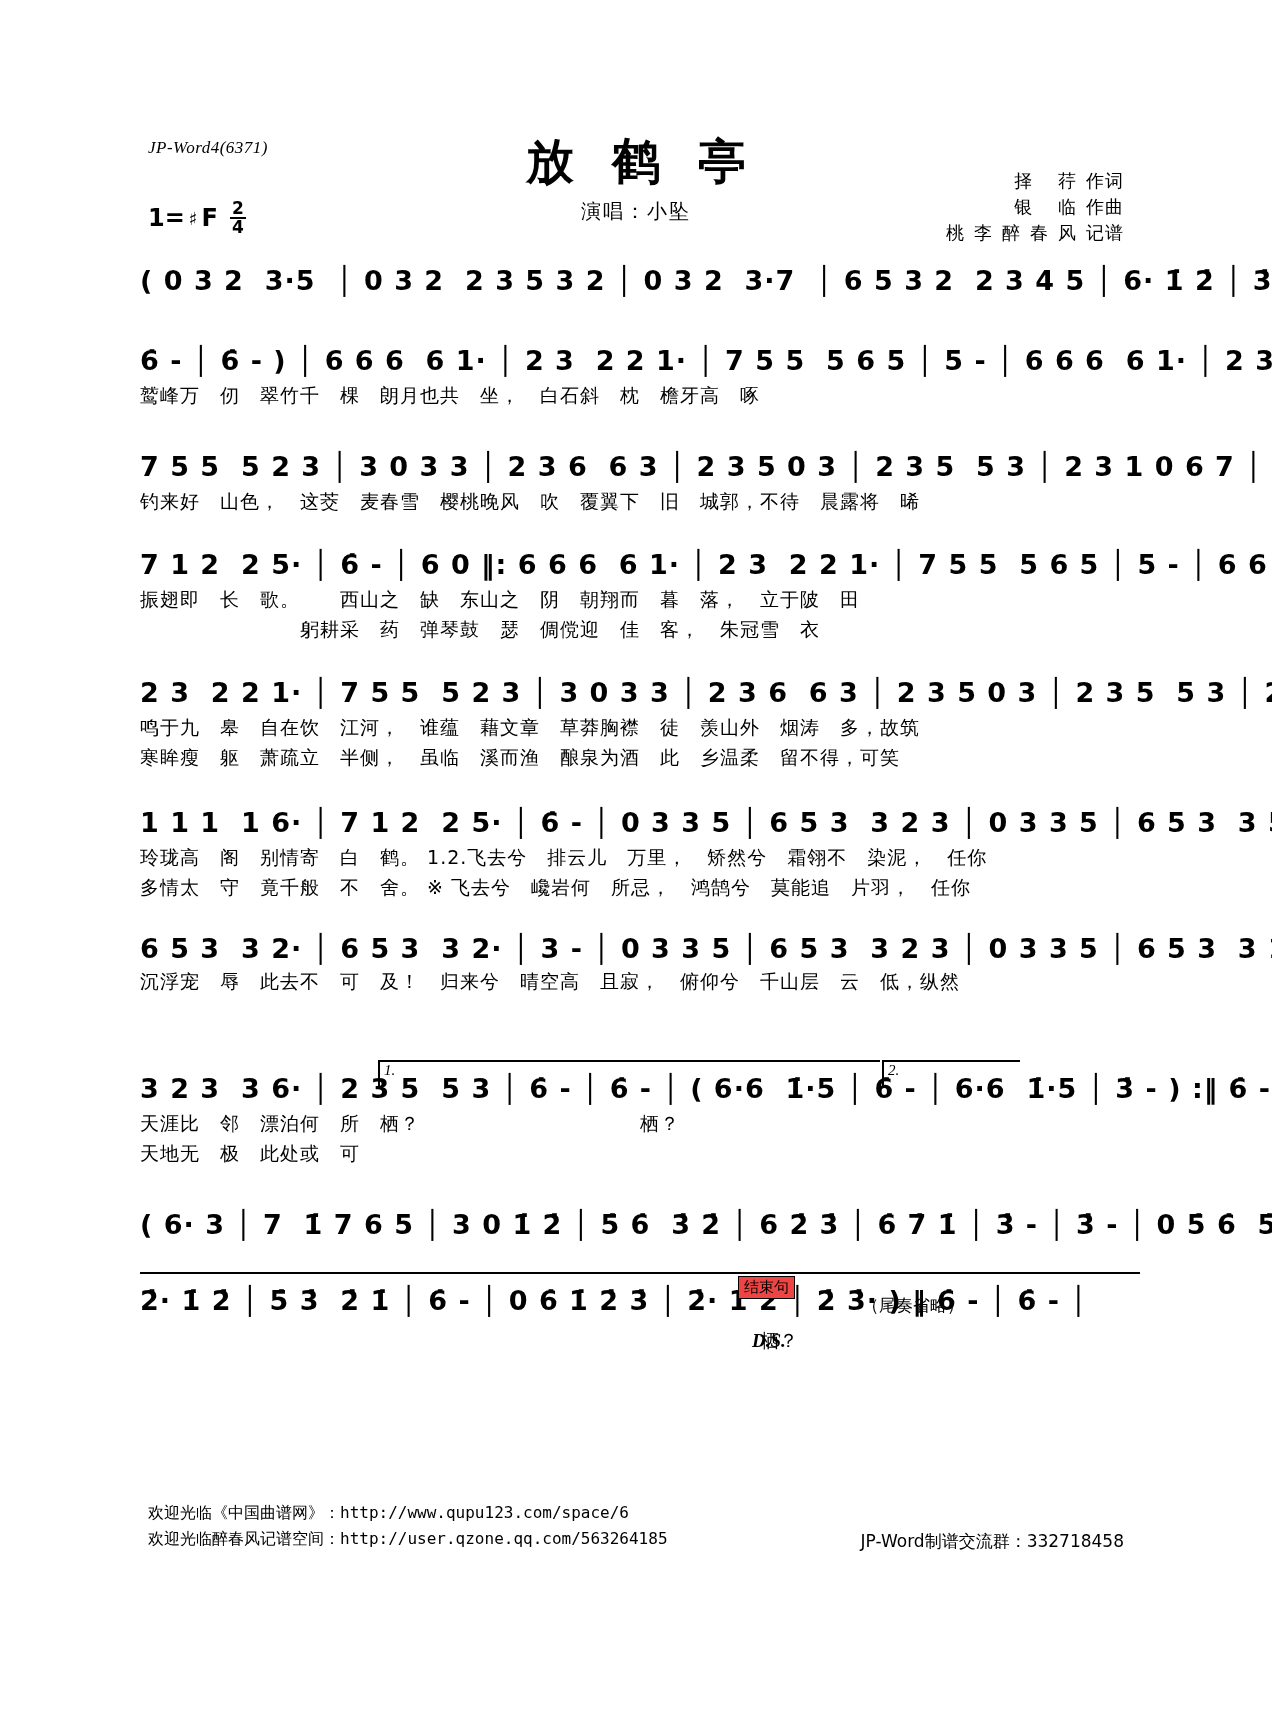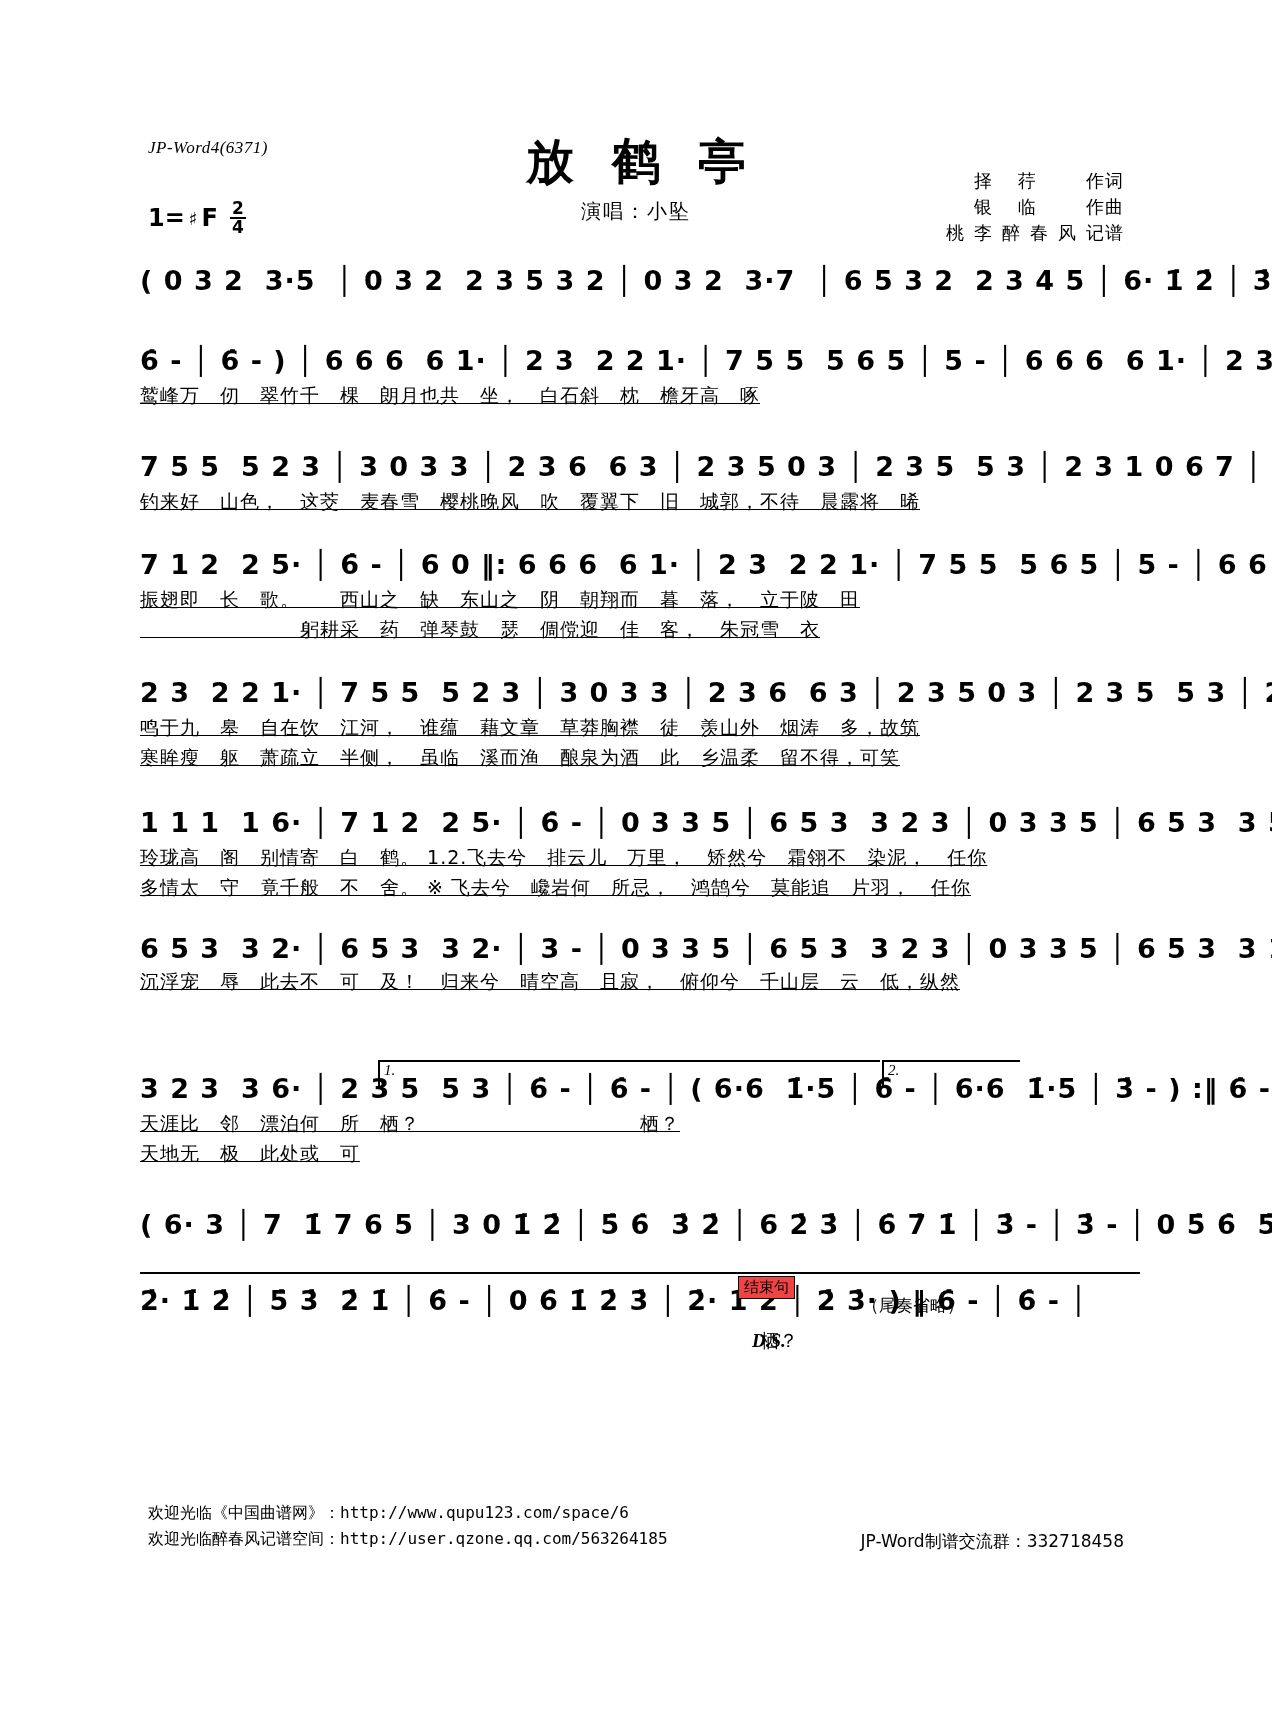--- a/index.html
+++ b/index.html
@@ -32,21 +32,21 @@
     text-align:center;
     font-family:"DejaVu Sans", sans-serif;
     font-size:20px;letter-spacing:2px;
   }
   .credits{
     position:absolute;right:148px;top:168px;
     font-family:"DejaVu Sans", sans-serif;
     font-size:18px;line-height:26px;
     text-align:left;
   }
-  .credits .row{display:flex;justify-content:flex-end;white-space:pre;}
+  .credits .row{display:flex;justify-content:flex-end;white-space:pre;text-align:right;}
   .credits .who{display:inline-block;min-width:112px;letter-spacing:10px;}
   .credits .role{letter-spacing:1px;}
 
   .keysig{
     position:absolute;left:148px;top:200px;
     font-family:"DejaVu Sans", sans-serif;
     font-weight:bold;font-size:24px;
     display:flex;align-items:center;gap:4px;
   }
   .keysig .sharp{font-size:18px;vertical-align:super;}
@@ -64,21 +64,20 @@
     letter-spacing:1px;
     line-height:34px;
   }
   .lyric{
     font-family:"DejaVu Sans", sans-serif;
     font-size:19px;
     white-space:pre;
     letter-spacing:1px;
     line-height:30px;
     margin-top:2px;
-    text-decoration:underline;
   }
   .lyric.second{margin-top:0px;}
 
   .rule{
     position:absolute;left:140px;width:1000px;height:2px;background:#000;
   }
 
   
   .footer-left{
     position:absolute;left:148px;top:1500px;

